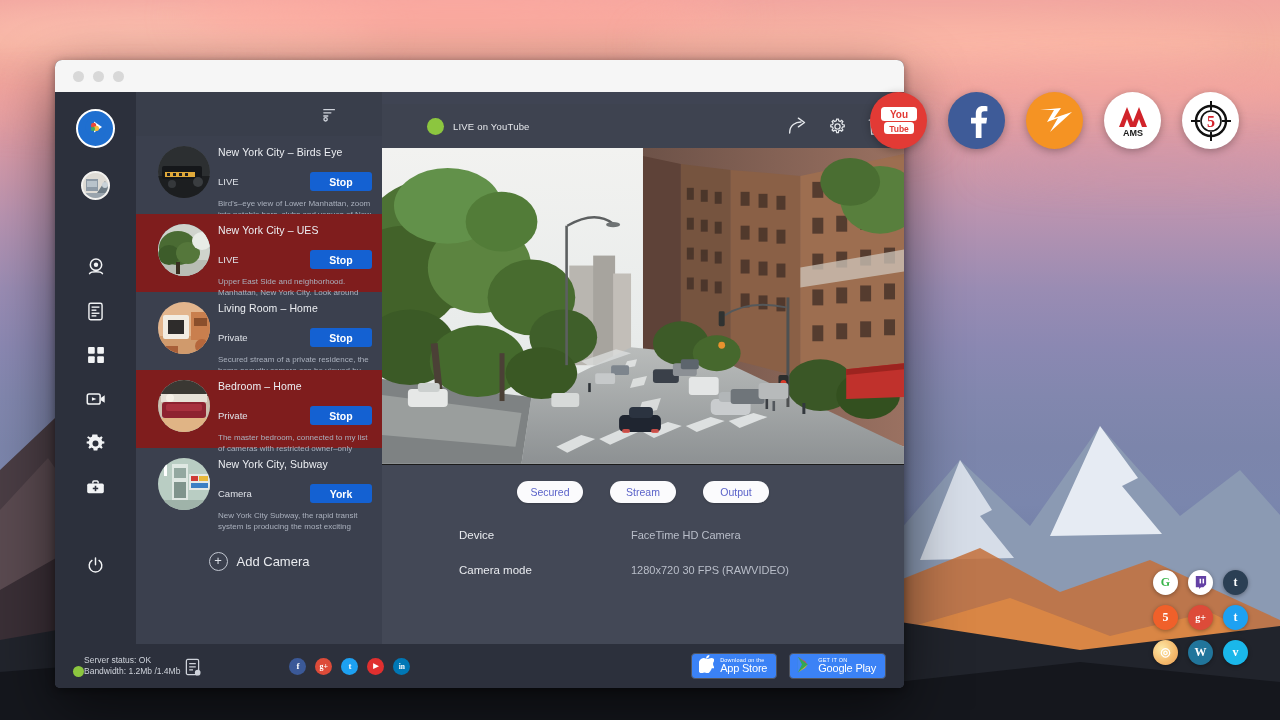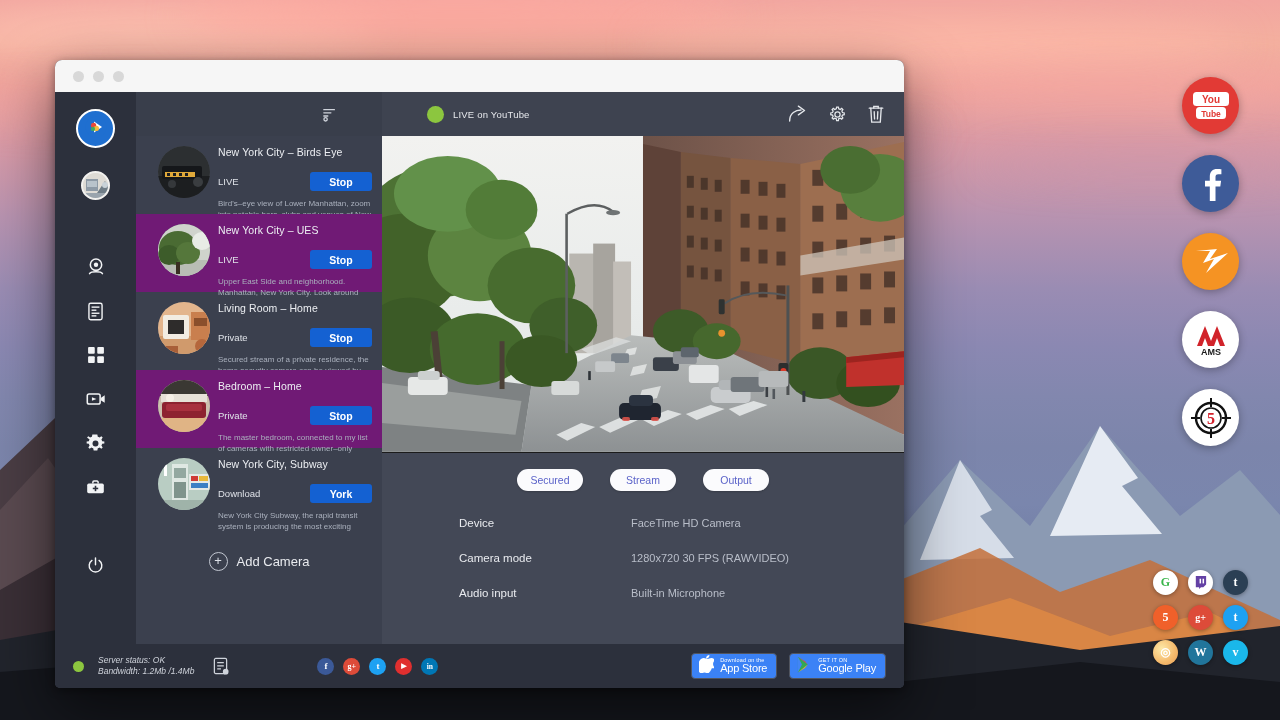--- a/index.html
+++ b/index.html
@@ -79,21 +79,21 @@
   }
   #list-head {
     height: 44px; background: #393e4b; display: flex; align-items: center;
     padding-left: 186px; flex: 0 0 44px;
   }
   #cam-list { flex: 1; overflow: hidden; }
   .cam-item {
     height: 78px; padding: 9px 10px 0 10px; position: relative;
     display: flex; cursor: pointer;
   }
-  .cam-item.alt { background: #701a75; }
+  .cam-item.alt { background: #7f1d1d; }
   .cam-thumb {
     width: 52px; height: 52px; border-radius: 50%;
     margin: 1px 8px 0 12px; flex: 0 0 52px; overflow: hidden;
     position: relative; background: #555a66;
   }
   .cam-info { flex: 1; min-width: 0; padding-top: 1px; }
   .cam-title {
     color: #eceef2; font-size: 10.5px; letter-spacing: .1px;
     white-space: nowrap; overflow: hidden; text-overflow: ellipsis;
   }
@@ -115,21 +115,21 @@
   }
   #add-cam .plus {
     width: 19px; height: 19px; border-radius: 50%;
     border: 1.3px solid #c3c8d2; color: #dde1e8; font-size: 13px;
     display: flex; align-items: center; justify-content: center; line-height: 1;
     padding-bottom: 1px;
   }
   #add-cam .lbl { color: #e9ebef; font-size: 13px; }
 
   
-  #main-col { flex: 1; display: flex; flex-direction: column; min-width: 0; background: #434856; }
+  #main-col { flex: 1; display: flex; flex-direction: column; min-width: 0; background: #434856; margin-top: 12px; }
   #main-head {
     height: 44px; flex: 0 0 44px; background: #3e4350;
     display: flex; align-items: center; padding: 0 19px;
   }
   #live-chip { display: flex; align-items: center; gap: 9px; margin-left: 26px; }
   .live-dot { width: 17px; height: 17px; border-radius: 50%; background: #8cc63f; }
   .live-text { color: #e6e8ec; font-size: 9.5px; letter-spacing: .2px; }
   #head-actions { margin-left: auto; display: flex; align-items: center; gap: 20px; }
   .head-ico { cursor: pointer; display: flex; }
 
@@ -146,40 +146,40 @@
   #spec-table { padding: 26px 0 0 77px; }
   .spec-row { display: flex; height: 35px; align-items: flex-start; gap: 20px; }
   .spec-key { width: 152px; color: #e9ebef; font-size: 11.5px; }
   .spec-val { color: #b9bec9; font-size: 11px; }
 
   
   #statusbar {
     height: 44px; flex: 0 0 44px; background: #2c303c;
     display: flex; align-items: center; padding: 0 18px;
   }
-  #srv { display: flex; align-items: center; gap: 14px; font-style: italic; }
+  #srv { display: flex; align-items: flex-end; gap: 0; }
   .srv-dot { width: 11px; height: 11px; border-radius: 50%; background: #8cc63f; }
   .srv-lines { line-height: 1.32; }
   .srv-lines div { color: #cfd3db; font-size: 8.5px; white-space: nowrap; }
   #log-ico { margin-left: 4px; display:flex; cursor: pointer; }
   #social { display: flex; gap: 9px; margin-left: 88px; }
   .soc { width: 17px; height: 17px; border-radius: 50%; display: flex;
          align-items: center; justify-content: center; cursor: pointer;
          color: #fff; font-size: 9px; font-weight: bold; font-family: "Liberation Serif", serif; }
   #stores { margin-left: auto; display: flex; gap: 12px; }
   .store {
     height: 26px; border-radius: 4px; background: #3b82f6;
     border: .8px solid #51555f; display: flex; align-items: center;
     gap: 6px; padding: 0 9px 0 7px; cursor: pointer;
   }
   .store .t1 { color: #fff; font-size: 5.5px; letter-spacing: .2px; line-height: 1.1; }
   .store .t2 { color: #fff; font-size: 11px; line-height: 1.05; letter-spacing: -.2px; }
 
   
-  #dock-big { position: absolute; right: 41px; top: 77px; display: flex; flex-direction: column; gap: 21px; }
+  #dock-big { position: absolute; right: 41px; top: 92px; display: flex; gap: 21px; }
   .dock-big-ico {
     width: 57px; height: 57px; border-radius: 50%; display: flex;
     align-items: center; justify-content: center; cursor: pointer;
     box-shadow: 0 2px 8px rgba(0,0,0,.3);
   }
   #dock-small {
     position: absolute; right: 27px; top: 565px;
     display: grid; grid-template-columns: repeat(3, 35px); gap: 0px 0px;
   }
   .dock-sm-cell { width: 35px; height: 35px; display:flex; align-items:center; justify-content:center; }
@@ -462,21 +462,21 @@
                 <rect x="33" y="18" width="7" height="5" fill="#cf3a36"></rect>
                 <rect x="41" y="18" width="9" height="5" fill="#e8b93c"></rect>
                 <rect x="33" y="25" width="17" height="5" fill="#3b7fc4"></rect>
                 <rect x="0" y="42" width="52" height="10" fill="#9fb3a9"></rect>
                 <rect x="6" y="2" width="3" height="16" fill="#ffffff"></rect>
               </svg>
             </div>
             <div class="cam-info">
               <div class="cam-title">New York City, Subway</div>
               <div class="cam-row2">
-                <span class="cam-state">Download</span>
+                <span class="cam-state">Camera</span>
                 <span class="cam-btn">York</span>
               </div>
               <div class="cam-desc">New York City Subway, the rapid transit system is producing the most exciting livestreams, we ...</div>
             </div>
           </div>
 
           <div id="add-cam">
             <span class="plus">+</span>
             <span class="lbl">Add Camera</span>
           </div>
@@ -686,24 +686,20 @@
 
         <div id="spec-table">
           <div class="spec-row">
             <span class="spec-key">Device</span>
             <span class="spec-val">FaceTime HD Camera</span>
           </div>
           <div class="spec-row">
             <span class="spec-key">Camera mode</span>
             <span class="spec-val">1280x720 30 FPS (RAWVIDEO)</span>
           </div>
-          <div class="spec-row">
-            <span class="spec-key">Audio input</span>
-            <span class="spec-val">Built-in Microphone</span>
-          </div>
         </div>
       </div>
     </div>
 
     <div id="statusbar">
       <div id="srv">
         <span class="srv-dot"></span>
         <span class="srv-lines">
           <div>Server status: OK</div>
           <div>Bandwidth: 1.2Mb /1.4Mb</div>

